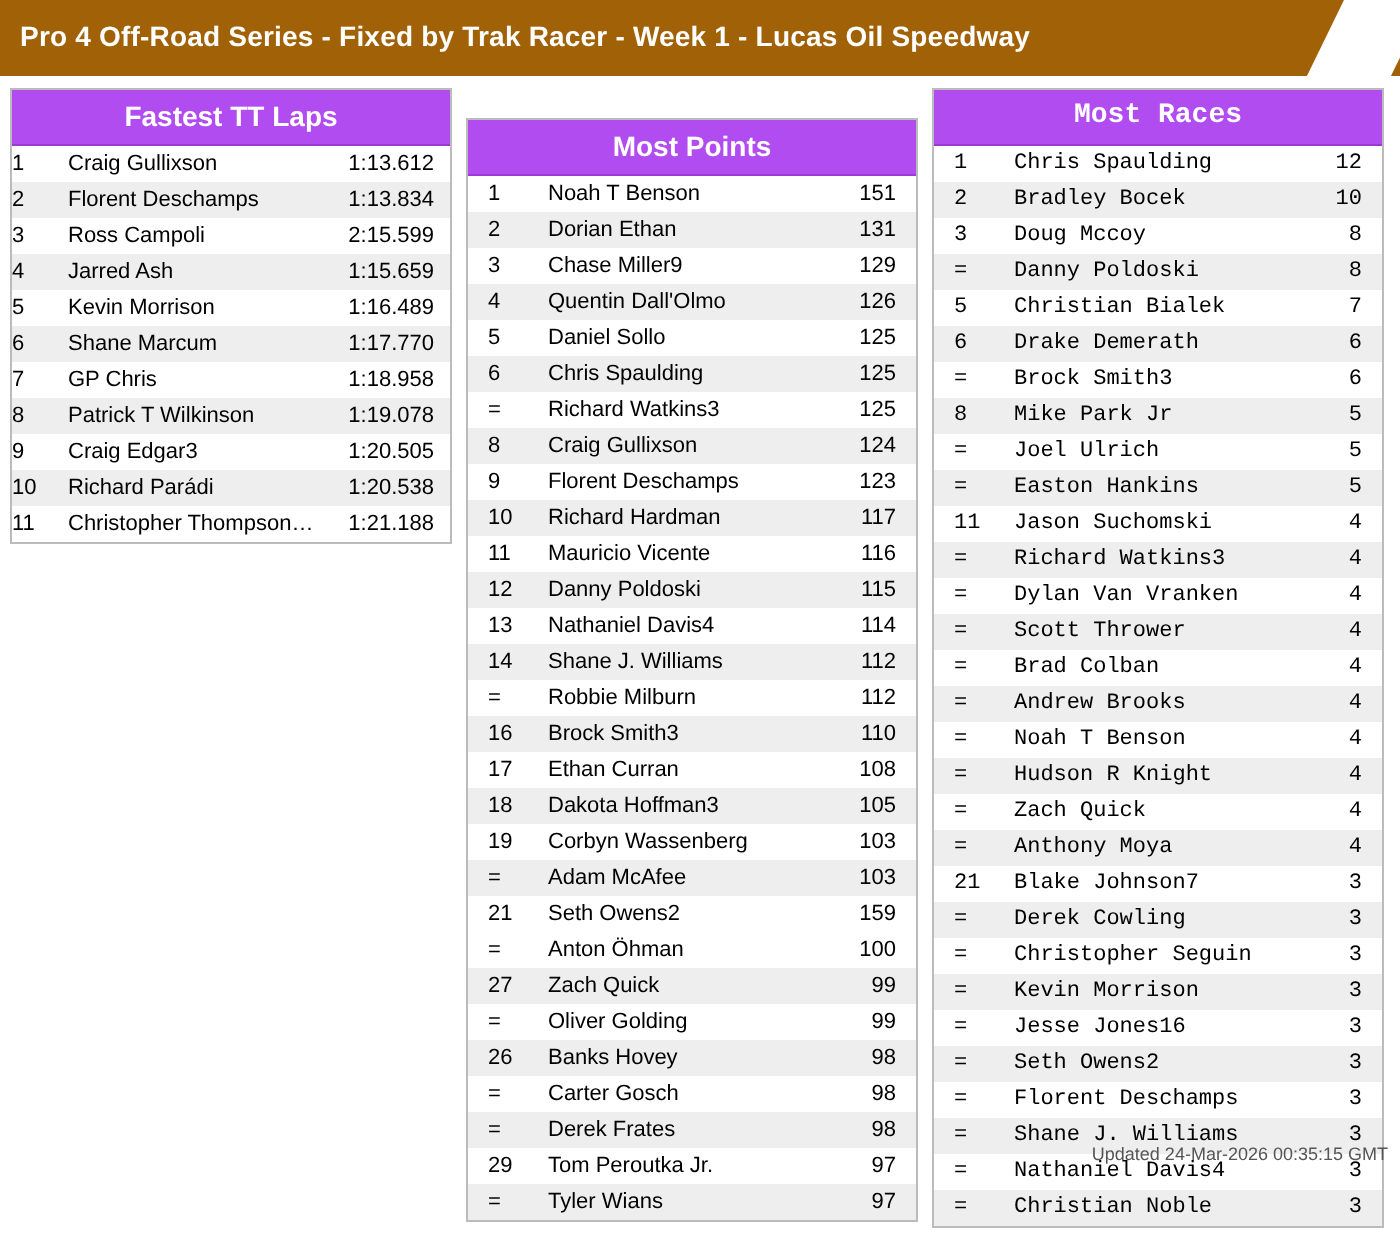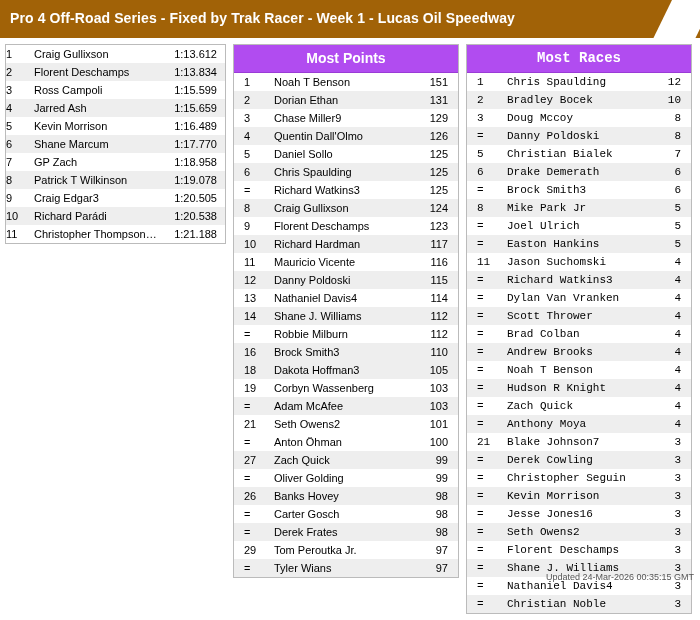--- a/index.html
+++ b/index.html
@@ -56,21 +56,21 @@
     width: 690px;
     display: flex;
     gap: 7px;
     align-items: flex-start;
   }
   .panel {
     background: #ffffff;
     border: 1px solid #bbbbbb;
   }
   .panel.col1 { width: 219px; }
-  .panel.col2 { width: 224px; }
+  .panel.col2 { width: 224px; margin-top: 15px; }
   .panel.col3 { width: 224px; font-family: Liberation Mono, monospace; }
 
   .panel-header {
     background: #b14cf0;
     color: #ffffff;
     text-align: center;
     font-size: 14px;
     font-weight: bold;
     padding: 5px 0 6px 0;
     border-bottom: 1px solid #9a3bd6;
@@ -125,55 +125,56 @@
 <div class="page">
 
   <div class="header">
     <div class="header-title">Pro 4 Off-Road Series - Fixed by Trak Racer - Week 1 - Lucas Oil Speedway</div>
     <div class="header-corner"></div>
   </div>
 
   <div class="columns">
 
     <div class="panel col1">
+      <div class="panel-header">Fastest TT Laps</div>
       <table class="rows">
         <tbody>
             <tr class="plain">
               <td class="pos">1</td>
               <td class="name">Craig Gullixson</td>
               <td class="val">1:13.612</td>
             </tr>
             <tr class="alt">
               <td class="pos">2</td>
               <td class="name">Florent Deschamps</td>
               <td class="val">1:13.834</td>
             </tr>
             <tr class="plain">
               <td class="pos">3</td>
               <td class="name">Ross Campoli</td>
-              <td class="val">1:15.599</td>
+              <td class="val">2:15.599</td>
             </tr>
             <tr class="alt">
               <td class="pos">4</td>
               <td class="name">Jarred Ash</td>
               <td class="val">1:15.659</td>
             </tr>
             <tr class="plain">
               <td class="pos">5</td>
               <td class="name">Kevin Morrison</td>
               <td class="val">1:16.489</td>
             </tr>
             <tr class="alt">
               <td class="pos">6</td>
               <td class="name">Shane Marcum</td>
               <td class="val">1:17.770</td>
             </tr>
             <tr class="plain">
               <td class="pos">7</td>
-              <td class="name">GP Zach</td>
+              <td class="name">GP Chris</td>
               <td class="val">1:18.958</td>
             </tr>
             <tr class="alt">
               <td class="pos">8</td>
               <td class="name">Patrick T Wilkinson</td>
               <td class="val">1:19.078</td>
             </tr>
             <tr class="plain">
               <td class="pos">9</td>
               <td class="name">Craig Edgar3</td>
@@ -270,39 +271,44 @@
             <tr class="plain">
               <td class="pos">=</td>
               <td class="name">Robbie Milburn</td>
               <td class="val">112</td>
             </tr>
             <tr class="alt">
               <td class="pos">16</td>
               <td class="name">Brock Smith3</td>
               <td class="val">110</td>
             </tr>
+            <tr class="plain">
+              <td class="pos">17</td>
+              <td class="name">Ethan Curran</td>
+              <td class="val">108</td>
+            </tr>
             <tr class="alt">
               <td class="pos">18</td>
               <td class="name">Dakota Hoffman3</td>
               <td class="val">105</td>
             </tr>
             <tr class="plain">
               <td class="pos">19</td>
               <td class="name">Corbyn Wassenberg</td>
               <td class="val">103</td>
             </tr>
             <tr class="alt">
               <td class="pos">=</td>
               <td class="name">Adam McAfee</td>
               <td class="val">103</td>
             </tr>
             <tr class="plain">
               <td class="pos">21</td>
               <td class="name">Seth Owens2</td>
-              <td class="val">101</td>
+              <td class="val">159</td>
             </tr>
             <tr class="plain">
               <td class="pos">=</td>
               <td class="name">Anton Öhman</td>
               <td class="val">100</td>
             </tr>
             <tr class="alt">
               <td class="pos">27</td>
               <td class="name">Zach Quick</td>
               <td class="val">99</td>

